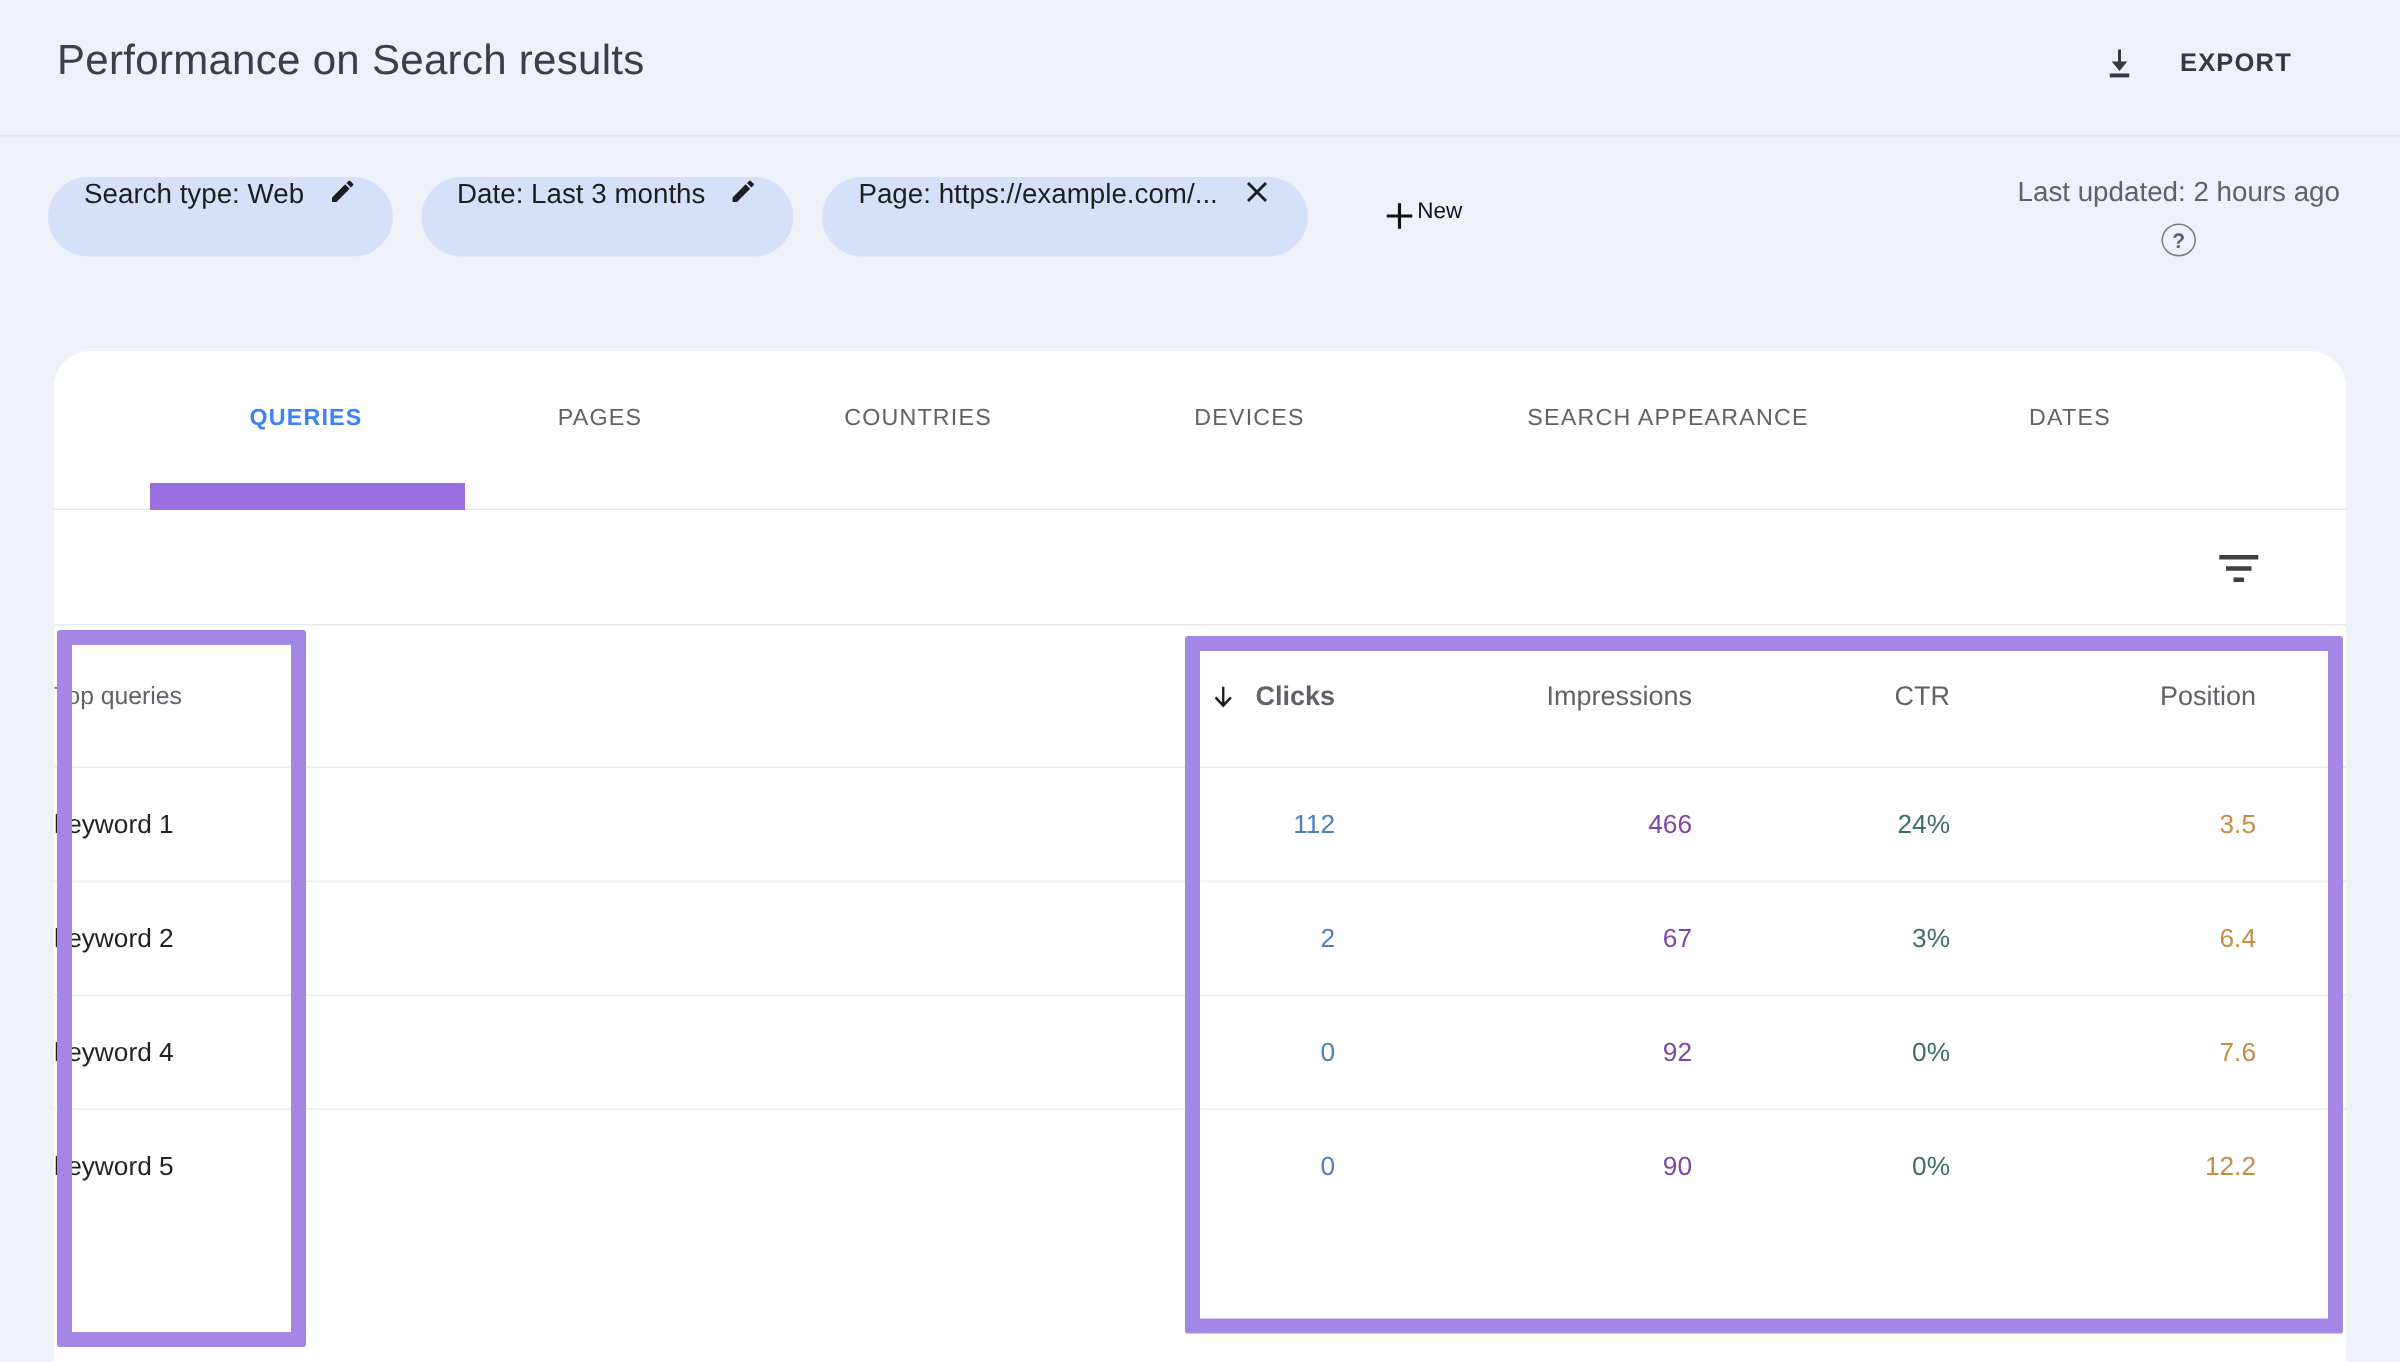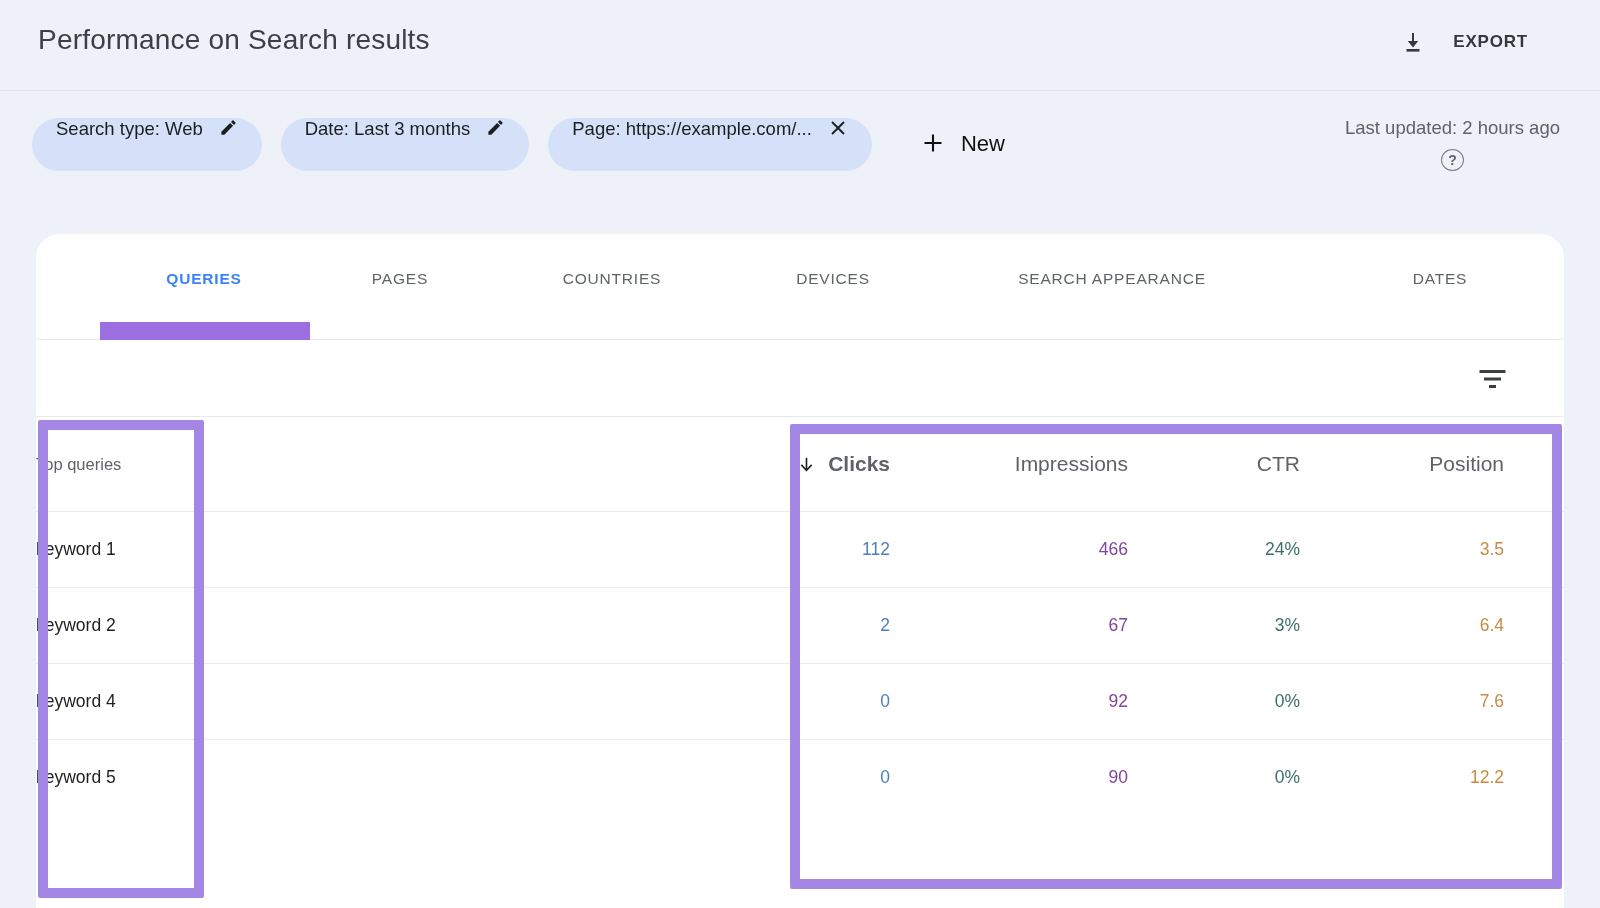--- a/index.html
+++ b/index.html
@@ -30,22 +30,22 @@
     position:absolute; left:32px; top:117px; height:54px;
     display:flex; align-items:center; gap:19px;
   }
   .chip {
     height:53px; border-radius:27px; background:var(--color-chip_bg,#d4e1f8);
     display:flex; align-items:flex-start; gap:16px; padding:0 24px;
     font-size:18.5px; color:#1d1e20; cursor:pointer; white-space:nowrap;
   }
   .chip .chip-icon { display:flex; align-items:center; }
   .new-btn {
-    margin-left:30px; display:flex; align-items:flex-start; gap:16px;
-    cursor:pointer; font-size:22px; font-weight:500; color:#111;
+    margin-left:30px; display:flex; align-items:flex-start; 
+    cursor:pointer; font-size:15px; font-weight:500; color:#111;
   }
   .last-updated {
     position:absolute; right:40px; top:117px; height:54px;
     display:flex; align-items:center; gap:10px;
     font-size:18.5px; color:var(--color-text_secondary,#5f6368);flex-direction:column;
   }
   .help-circle {
     width:23px; height:23px; border:1.7px solid #777c82; border-radius:50%;
     display:flex; align-items:center; justify-content:center;
     font-size:14px; font-weight:600; color:#5f6368;
@@ -78,21 +78,21 @@
   .data-table { position:absolute; left:0; top:183px; width:1528px; }
   .t-row {
     display:grid; grid-template-columns:560px 294px 238px 172px 204px;
     padding-right:60px; align-items:center;
   }
   .t-head { height:94px; }
   .t-data { height:76px; border-top:1px solid #e9ebee; }
   .cell-query { }
   .cell-metric { text-align:right; }
   .t-head .cell-query { font-size:16.5px; color:var(--color-text_secondary,#5f6368); }
-  .t-head .cell-metric { font-size:21px; color:var(--color-text_secondary,#5f6368); cursor:pointer; }
+  .t-head .cell-metric { font-size:18px; color:var(--color-text_secondary,#5f6368); cursor:pointer; }
   .sort-head { display:flex; align-items:center; justify-content:flex-end; gap:12px; font-weight:700; color:#1b1c1e; }
   .t-data .cell-query { font-size:17.5px; color:#1f2023; cursor:pointer; }
   .t-data .cell-metric { font-size:17.5px; }
   .v-clicks      { color:var(--color-clicks,#4d7fc0); }
   .v-impressions { color:var(--color-impressions,#8144a3); }
   .v-ctr         { color:var(--color-ctr,#3d6f69); }
   .v-position    { color:var(--color-position,#c98b42); }
 
   
   .annot { position:absolute; border:10px solid var(--color-accent_annotation,#a486e4); pointer-events:none; z-index:50; border-radius:2px; }
@@ -159,21 +159,21 @@
 </div>
 
 <div class="card">
 
   <div class="tabs">
     <span class="tab active" style="left:168px">QUERIES</span>
     <span class="tab" style="left:364px">PAGES</span>
     <span class="tab" style="left:576px">COUNTRIES</span>
     <span class="tab" style="left:797px">DEVICES</span>
     <span class="tab" style="left:1076px">SEARCH APPEARANCE</span>
-    <span class="tab" style="left:1404px">DATES</span>
+    <span class="tab" style="left:1344px">DATES</span>
     <div class="tab-underline"></div>
   </div>
 
   <div class="table-toolbar">
     <div class="filter-icon-btn">
       <svg width="27" height="22" viewBox="0 0 27 22" fill="#3c4043">
         <rect x="0.5" y="2" width="26" height="3"></rect>
         <rect x="5" y="9.5" width="17" height="3"></rect>
         <rect x="10" y="17" width="7" height="3"></rect>
       </svg>

